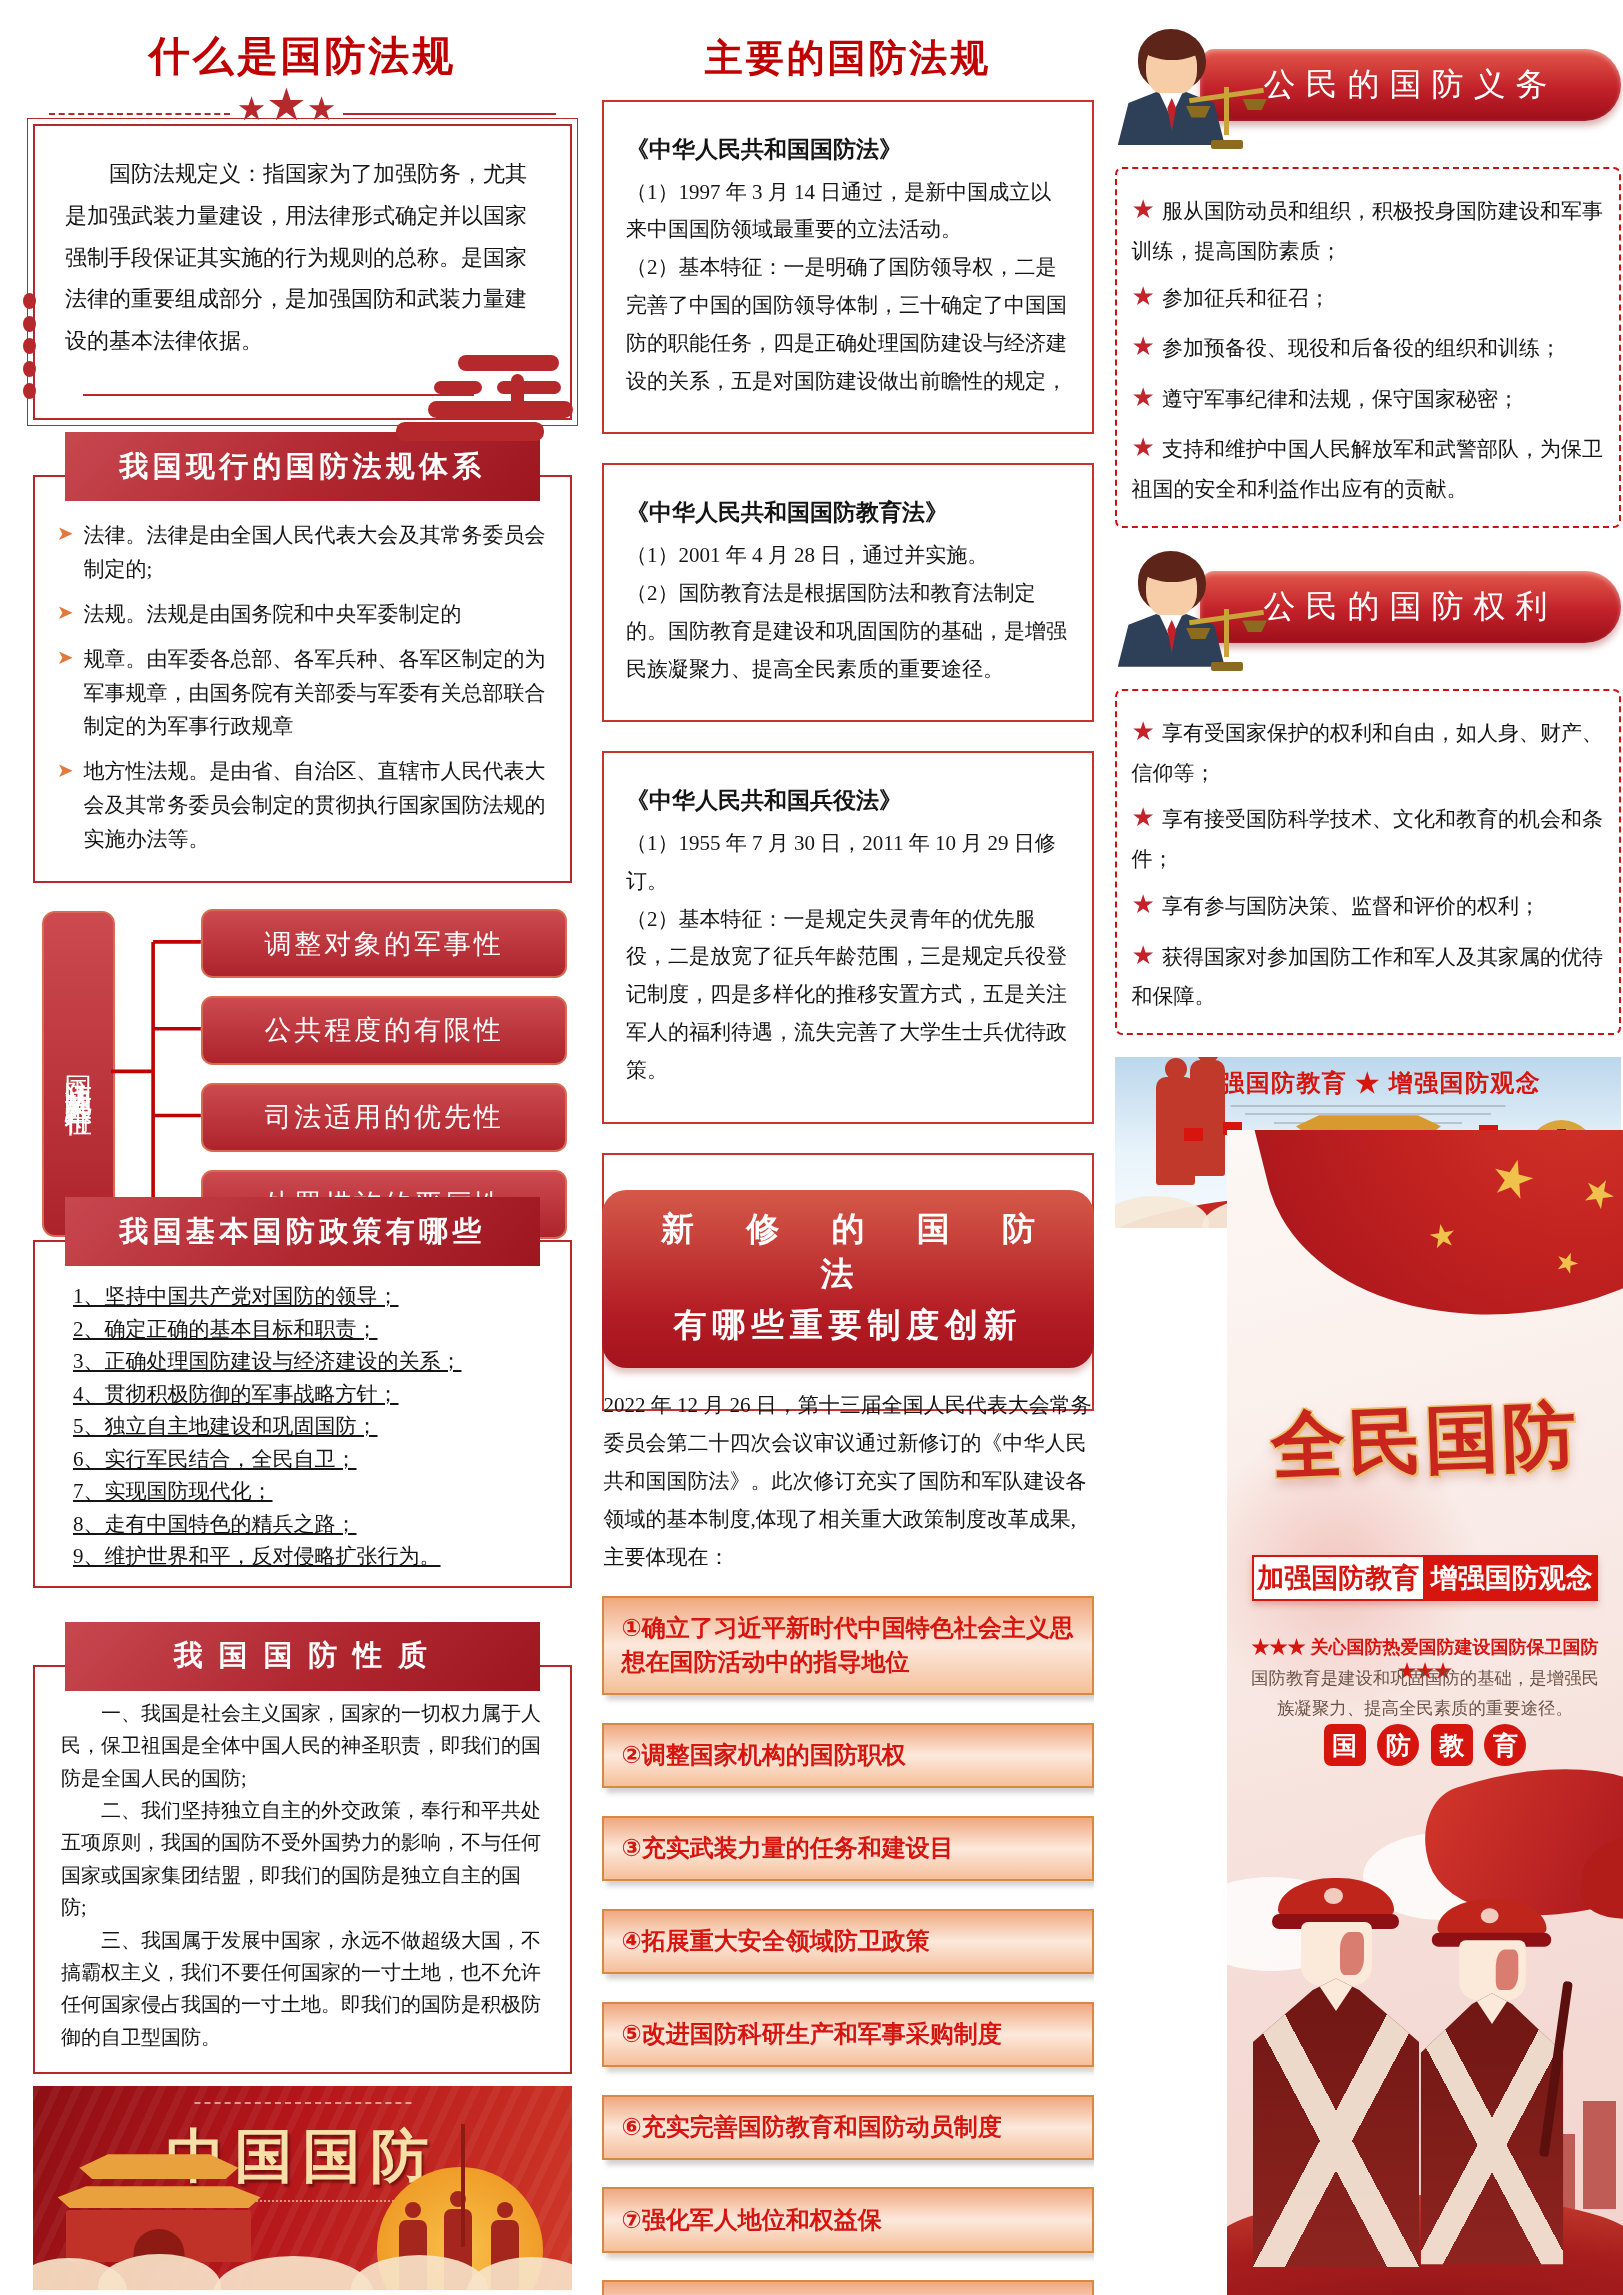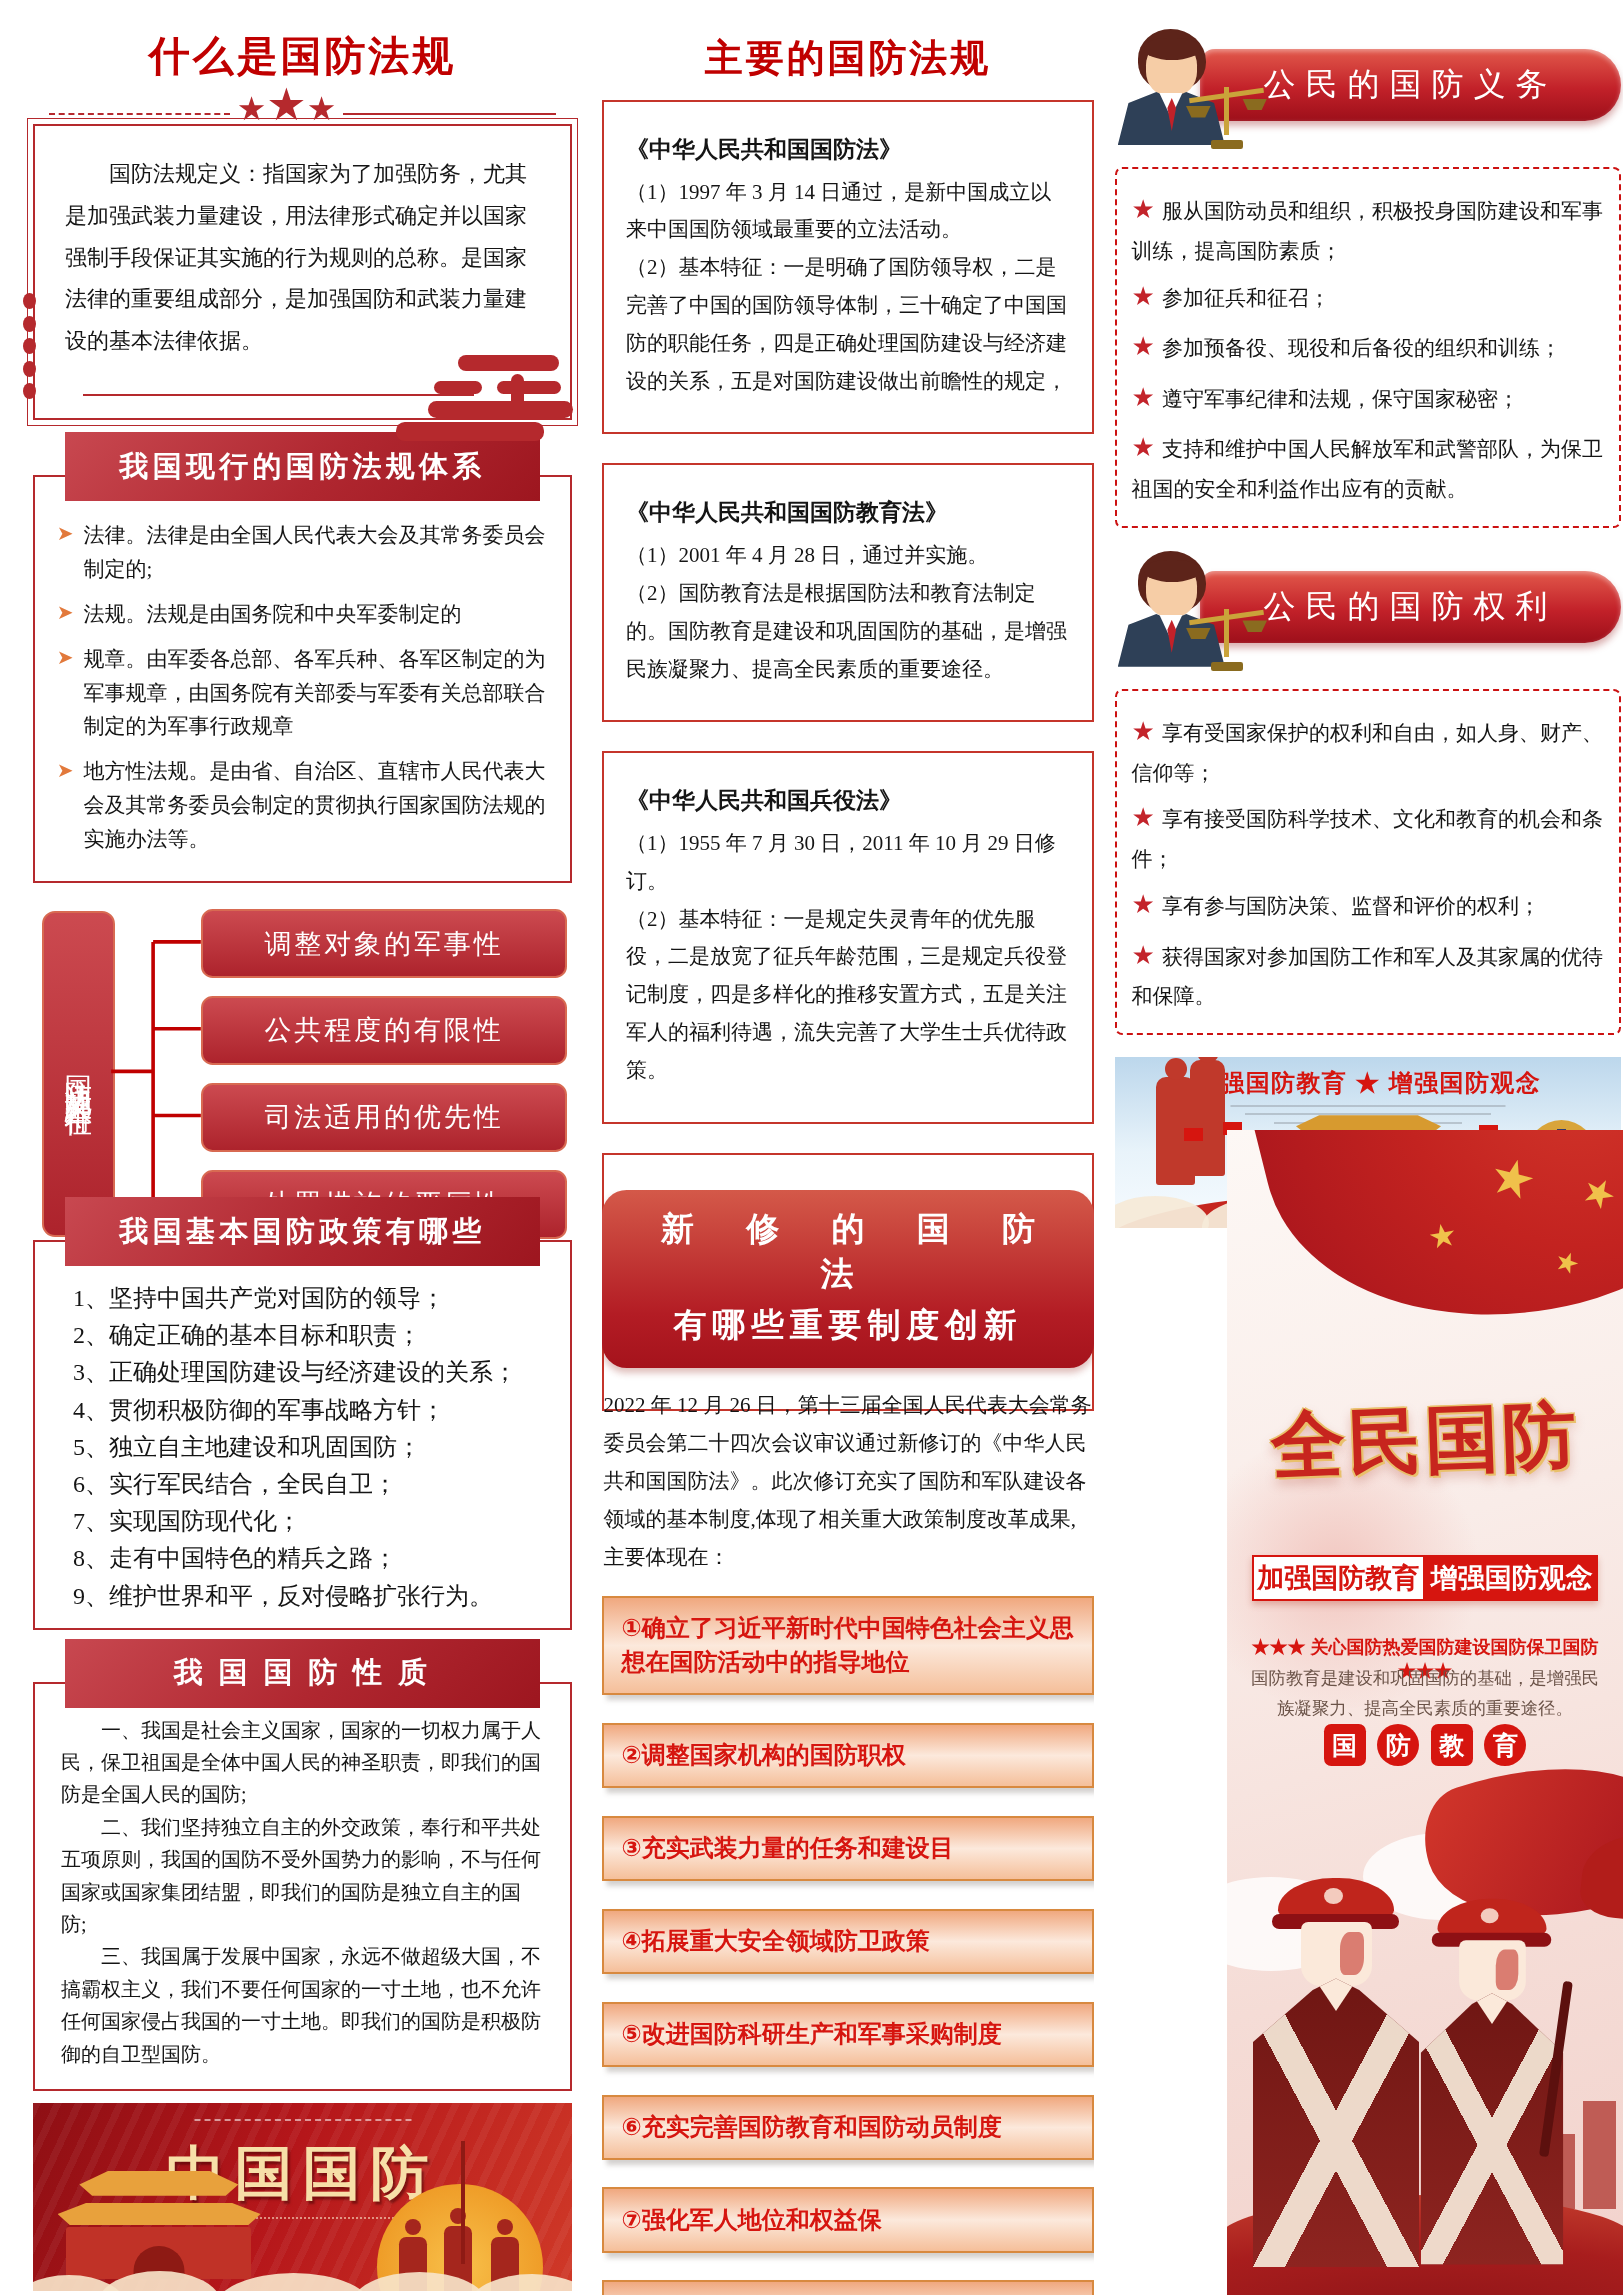--- a/index.html
+++ b/index.html
@@ -51,22 +51,22 @@
              display:flex;align-items:center;justify-content:center;letter-spacing:4.3px;}
   .flow-svg{position:absolute;left:78px;top:0;}
   .flow-item{position:absolute;left:168px;width:362px;height:65px;
              background:linear-gradient(180deg,#cc4a50,#ad232c);border:2.2px solid #d86a52;border-radius:11.6px;
              color:#fff;font-size:27px;letter-spacing:2.9px;display:flex;align-items:center;justify-content:center;}
   .fi1{top:4.3px;} .fi2{top:91px;} .fi3{top:178px;} .fi4{top:265px;}
 
   
   #col1-bottom{left:33px;top:1197px;width:539px;height:1094px;overflow:hidden;}
   .policy-frame{padding:38px 22px 13px 38px;}
-  .policy-row{font-size:24px;line-height:1.55;}
-  .nature-wrap{margin-top:9px;}
+  .policy-row{font-size:21px;line-height:1.55;text-decoration:underline;}
+  .nature-wrap{margin-top:34px;}
   .nature-frame{padding:30px 26px 19px 26px;}
   .nature-p{font-size:20px;line-height:1.62;text-indent:2em;margin:0;}
 
   .cn-poster{position:relative;margin-top:11.6px;height:204px;overflow:hidden;
              background:linear-gradient(115deg,#8e0f14 0%,#b5161a 45%,#d03a28 100%);}
   .cn-stripes{position:absolute;inset:0;background:repeating-linear-gradient(115deg,rgba(255,255,255,.05) 0 7.2px,transparent 7.2px 19px);}
   .cn-dash{position:absolute;top:16px;left:50%;transform:translateX(-50%);width:217px;border-top:2.2px dashed rgba(255,255,255,.55);}
   .cn-title{position:absolute;top:32px;left:0;right:0;text-align:center;font-size:58px;font-weight:bold;
             color:#f7dfa8;letter-spacing:10px;text-shadow:2.2px 2.9px 2.2px rgba(60,0,0,.5);}
   .cn-sub{position:absolute;top:114px;left:50%;transform:translateX(-50%);width:246px;border-top:2.2px dotted rgba(255,240,210,.55);}

